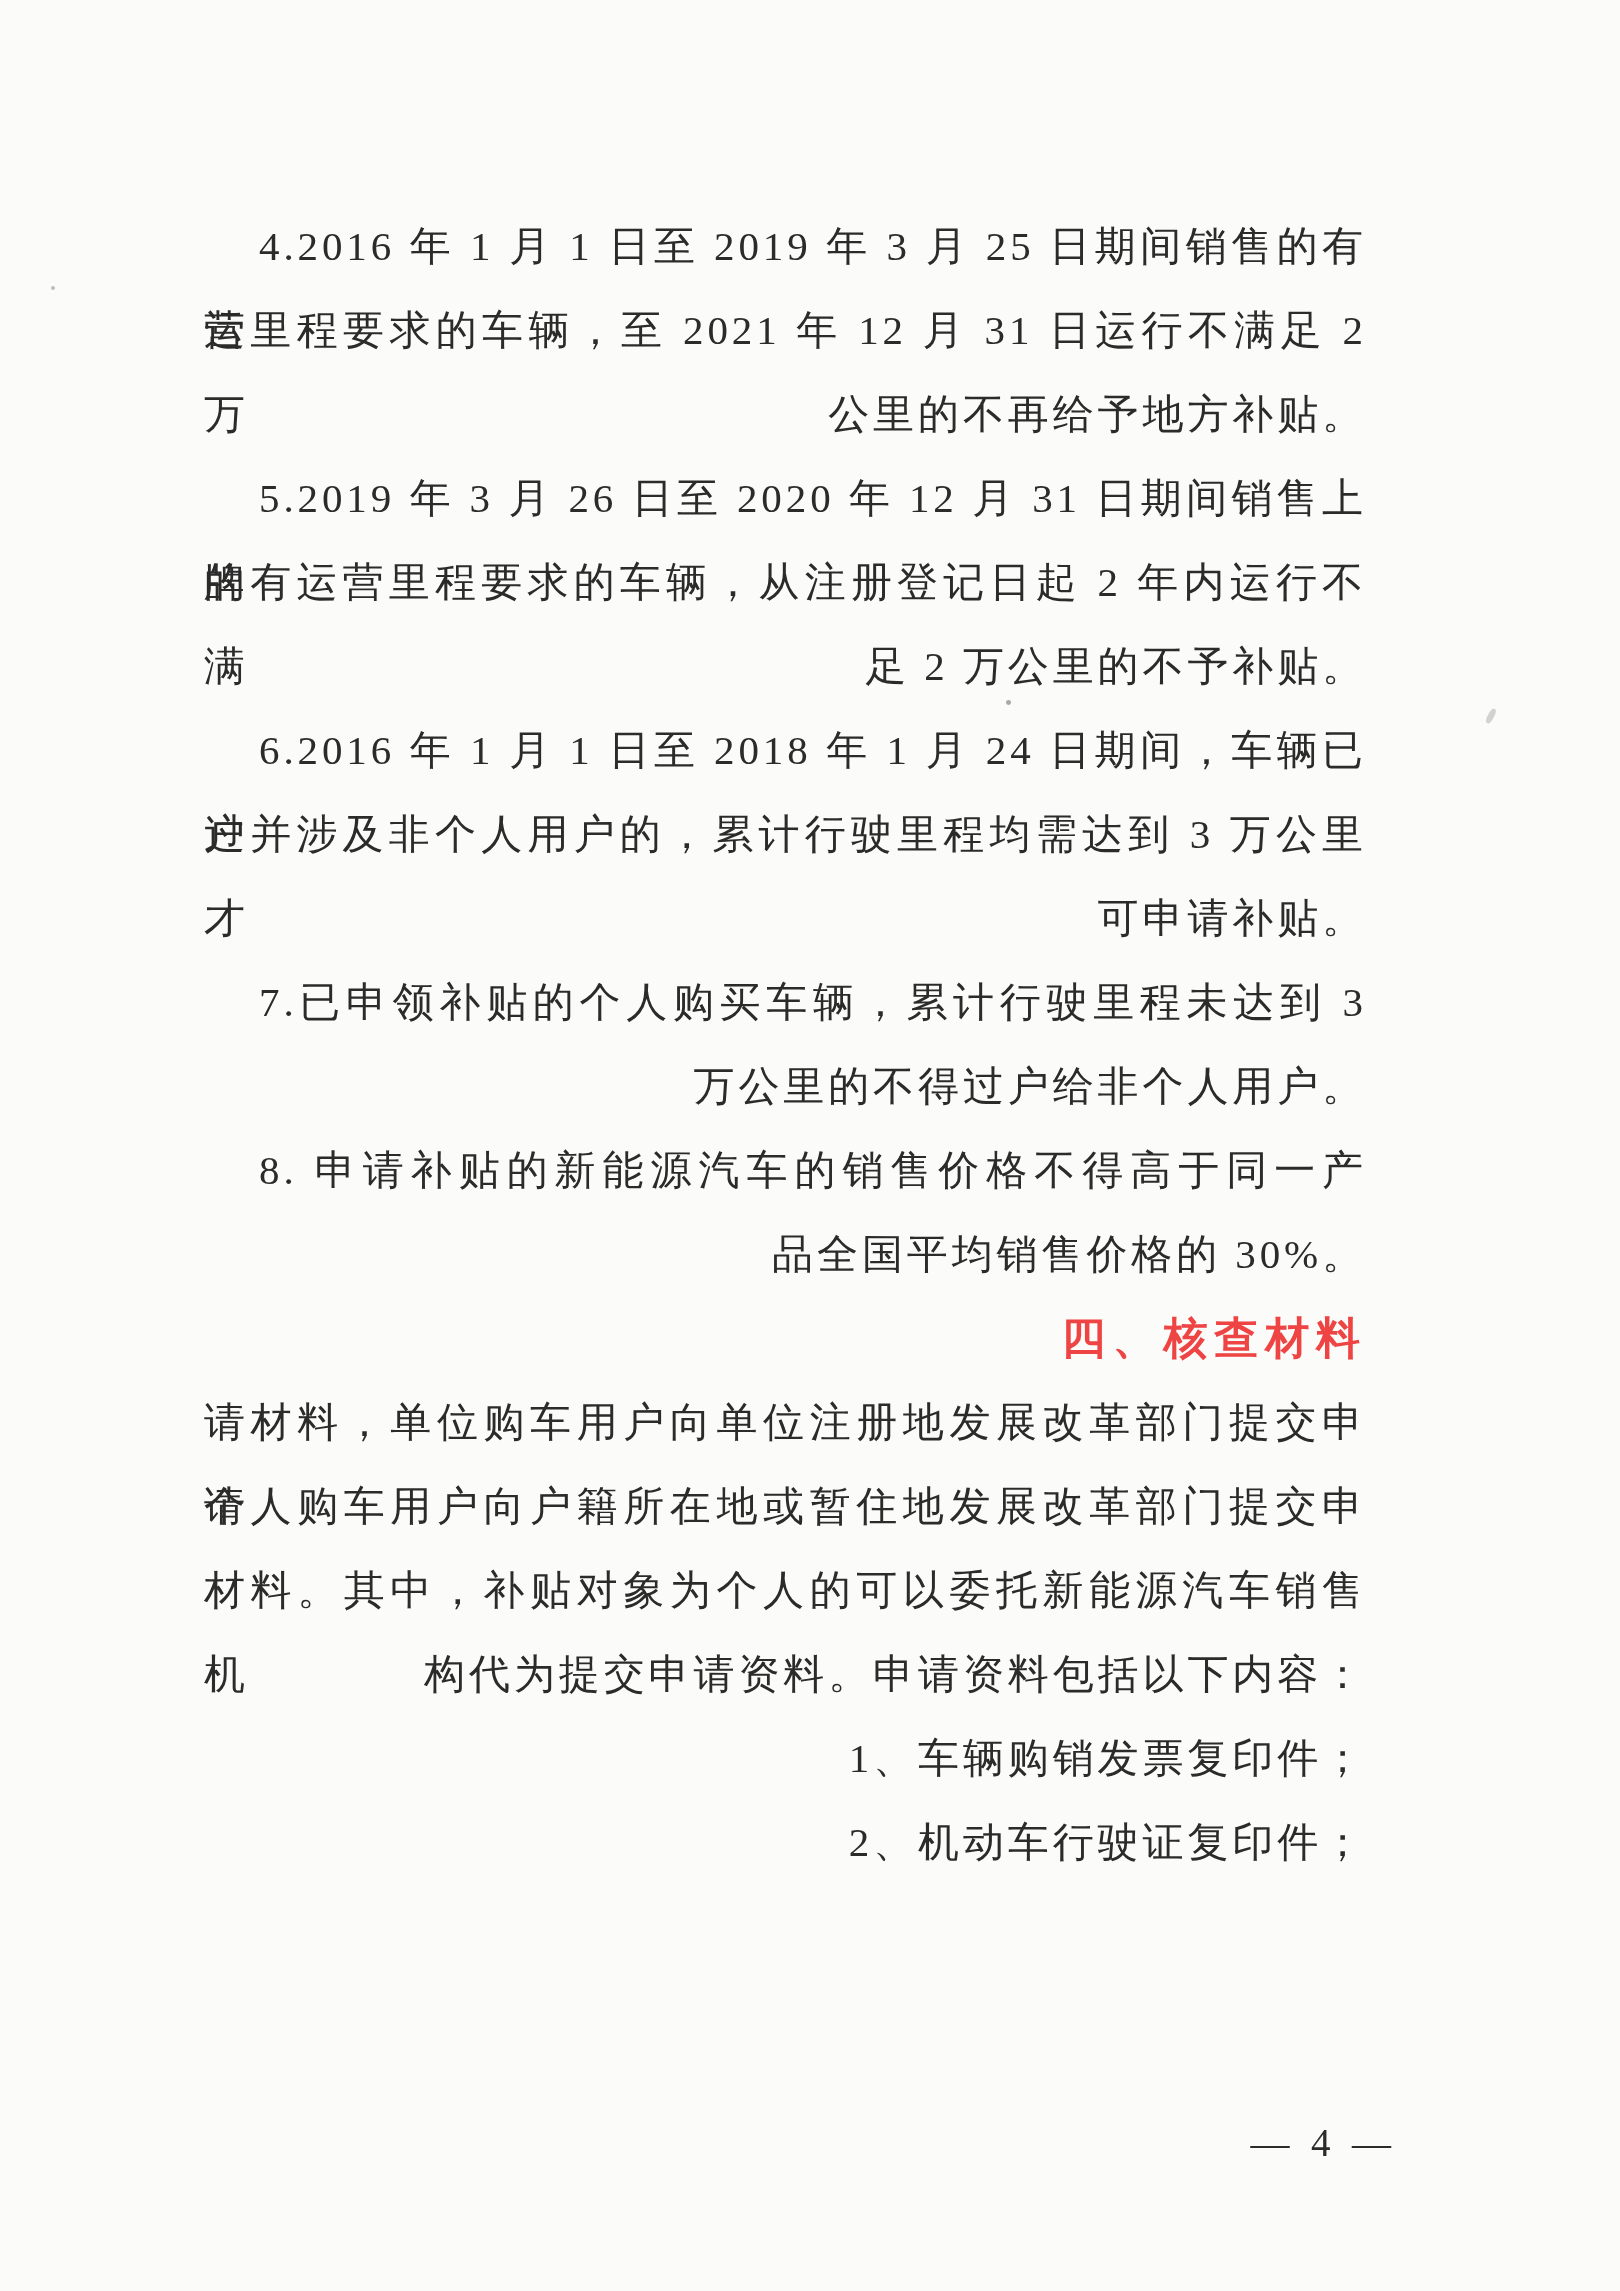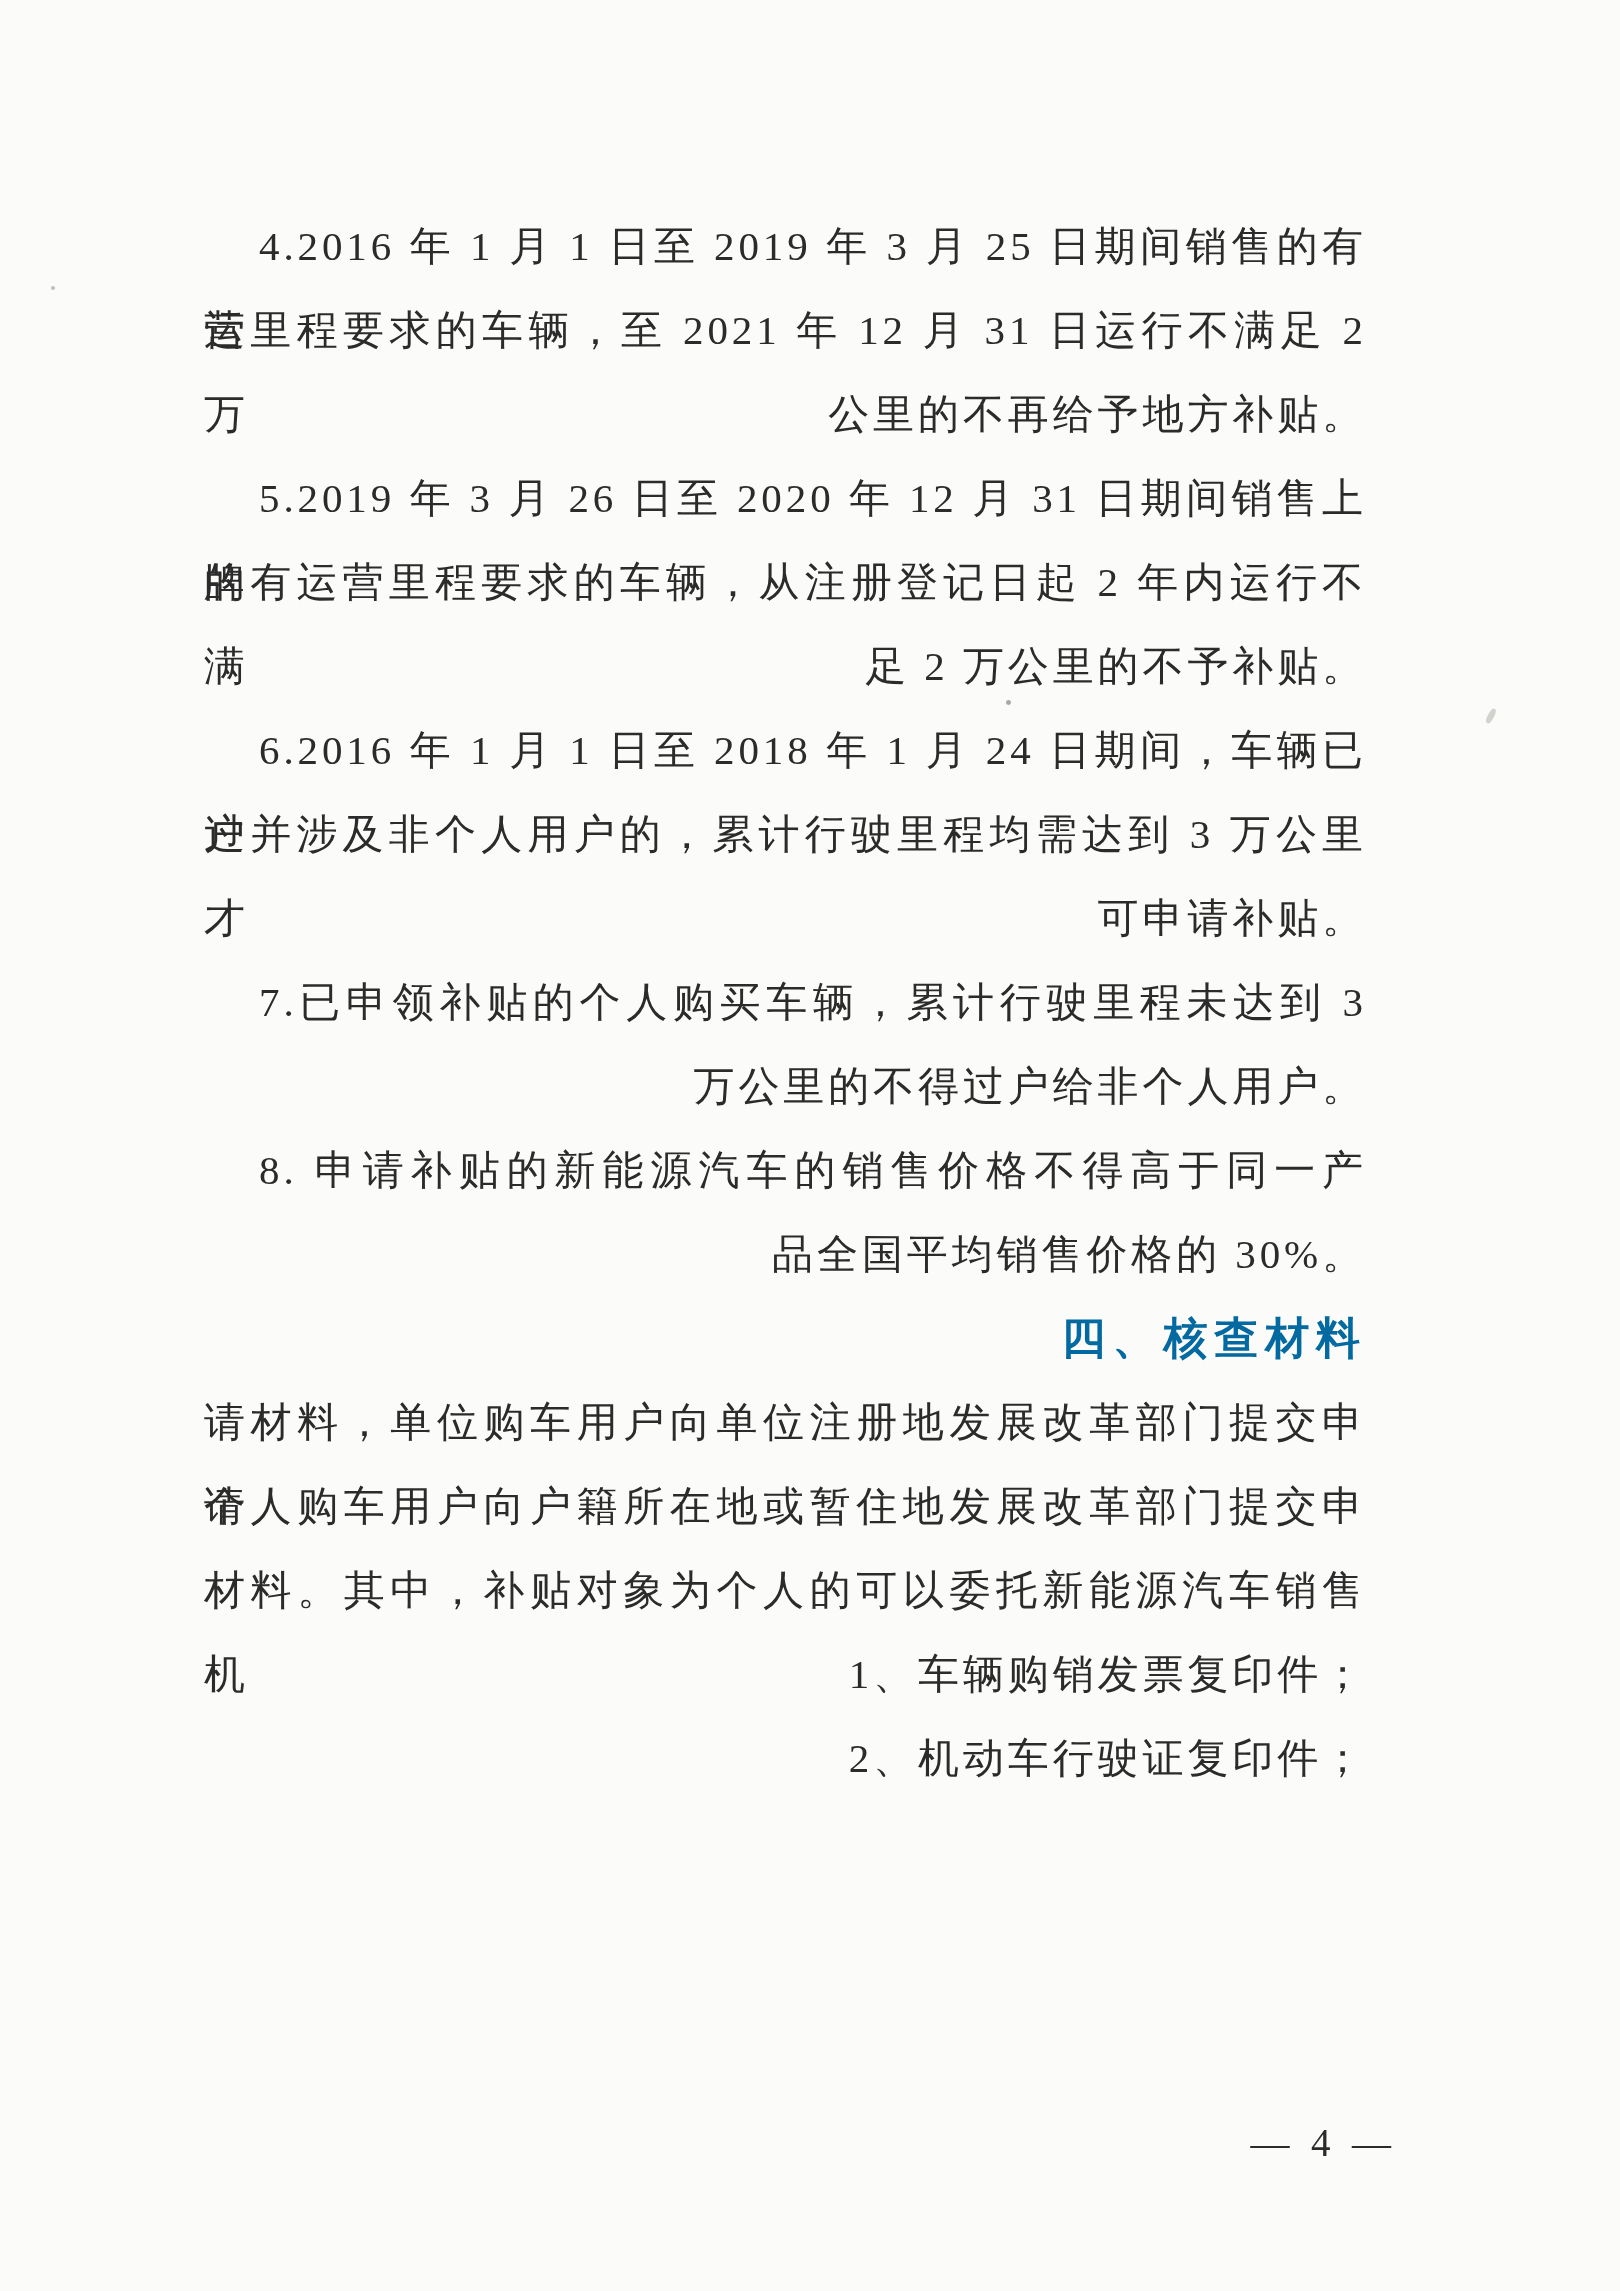--- a/index.html
+++ b/index.html
@@ -36,21 +36,21 @@
     text-justify: inter-character;
   }
   .indent {
     text-indent: 55px;
     font-family: Liberation Serif, serif;
   }
   .heading {
     font-family: "Liberation Sans", sans-serif;
     font-weight: 700;
     font-size: 44px;
-    color: #0369a1;
+    color: #ef4444;
     letter-spacing: 6.9px;
   }
   .pagenum {
     position: absolute;
     top: 2113px;
     right: 223px;
     height: 59px;
     line-height: 59px;
     font-size: 39px;
     letter-spacing: 5.9px;
@@ -87,20 +87,21 @@
     <div class="line">万公里的不得过户给非个人用户。</div>
 
     <div class="line indent just">8. 申请补贴的新能源汽车的销售价格不得高于同一产</div>
     <div class="line">品全国平均销售价格的 30%。</div>
 
     <div class="line indent heading">四、核查材料</div>
 
     <div class="line just">请材料，单位购车用户向单位注册地发展改革部门提交申请</div>
     <div class="line just">个人购车用户向户籍所在地或暂住地发展改革部门提交申</div>
     <div class="line just">材料。其中，补贴对象为个人的可以委托新能源汽车销售机</div>
+    <div class="line">构代为提交申请资料。申请资料包括以下内容：</div>
 
     <div class="line indent">1、车辆购销发票复印件；</div>
     <div class="line indent">2、机动车行驶证复印件；</div>
 
   </div>
 
   <div class="pagenum">— 4 —</div>
 
   <div class="speck s1"></div>
   <div class="speck s2"></div>

